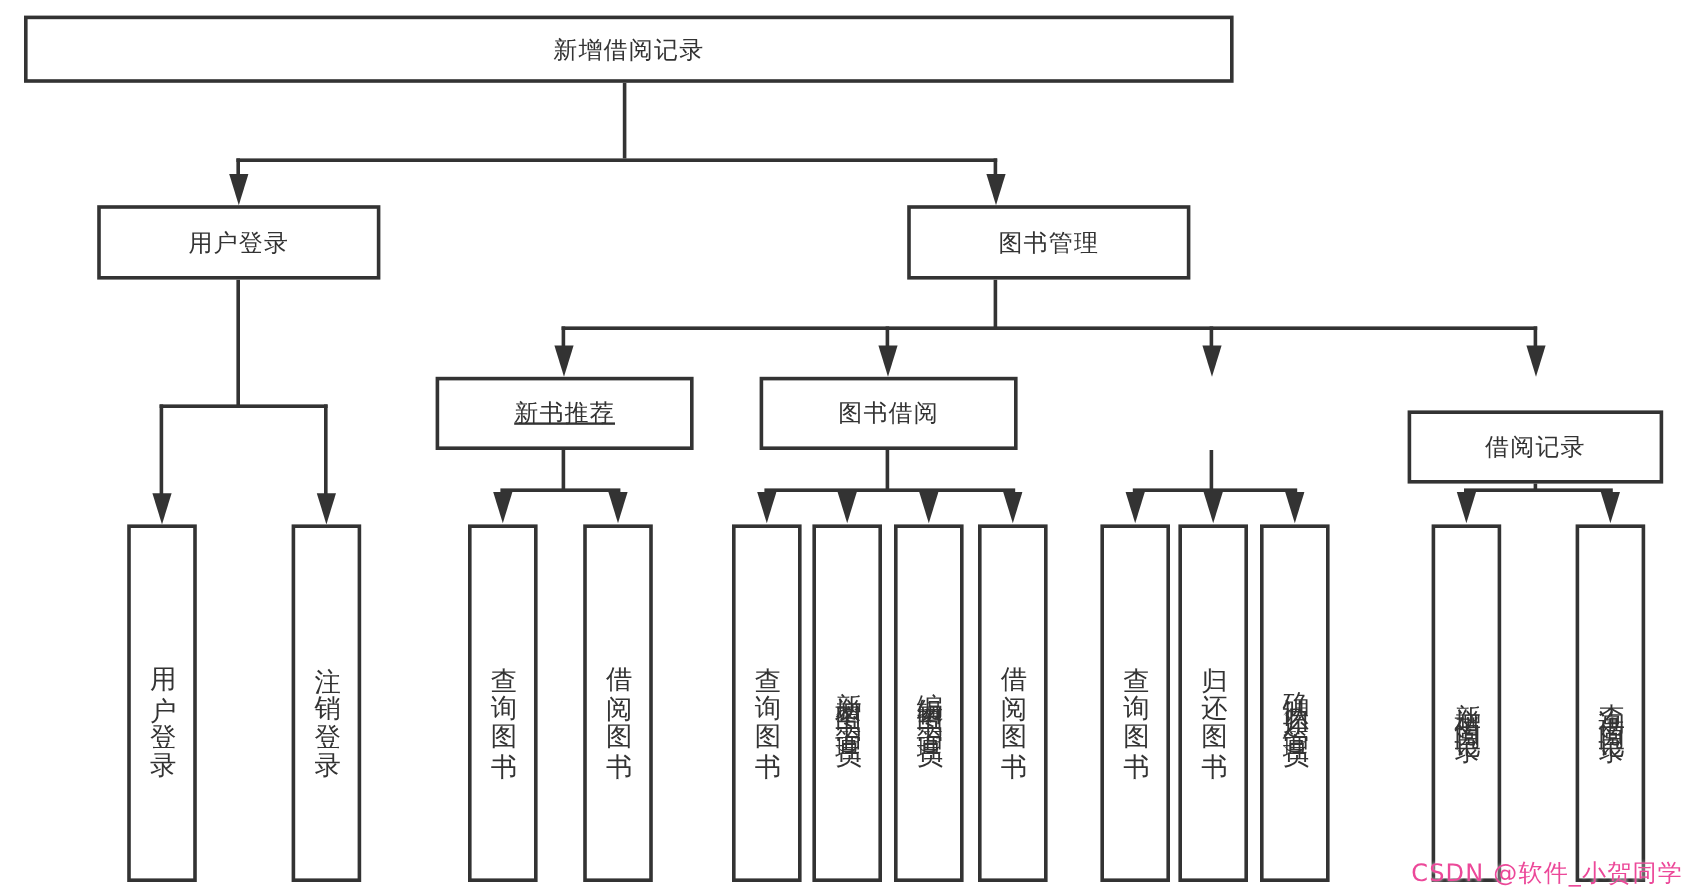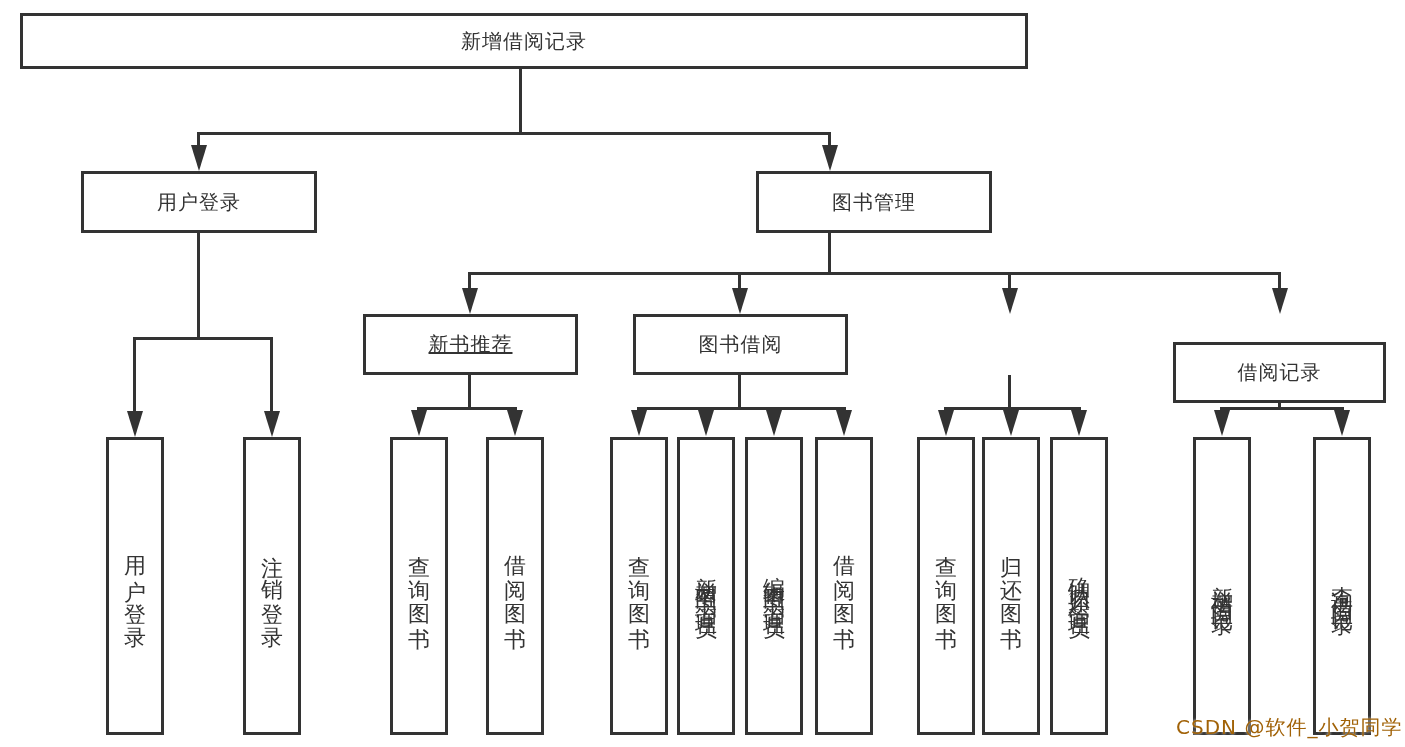--- a/index.html
+++ b/index.html
@@ -37,21 +37,21 @@
     position:absolute;width:0;height:0;z-index:1;
     border-left:8px solid transparent;
     border-right:8px solid transparent;
     border-top:26px solid #333333;
   }
 
   .watermark{
     position:absolute;
     left:1176px;top:714px;
     font-size:20px;
-    color:#a16207;
+    color:#ec4899;
     letter-spacing:1px;
     white-space:nowrap;
     z-index:5;
     text-shadow:0 0 3px #ffffff;
   }
 </style>
 </head>
 <body>
 
 <div class="canvas">

